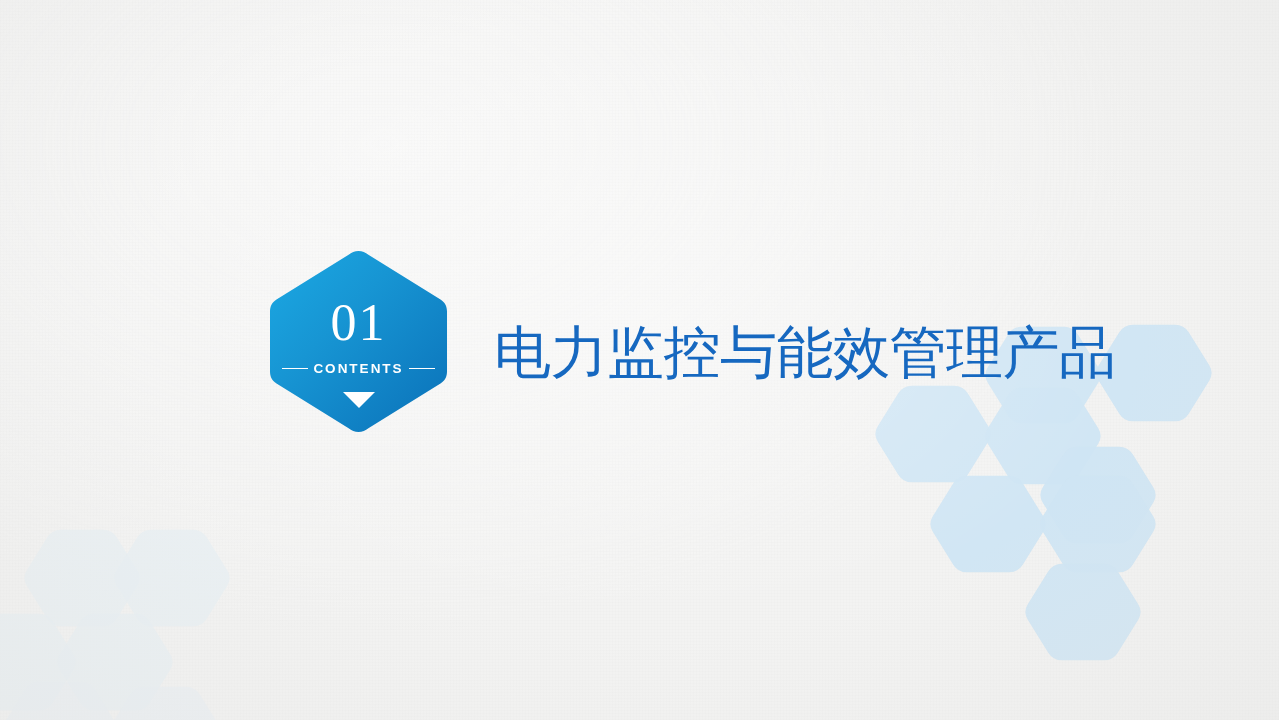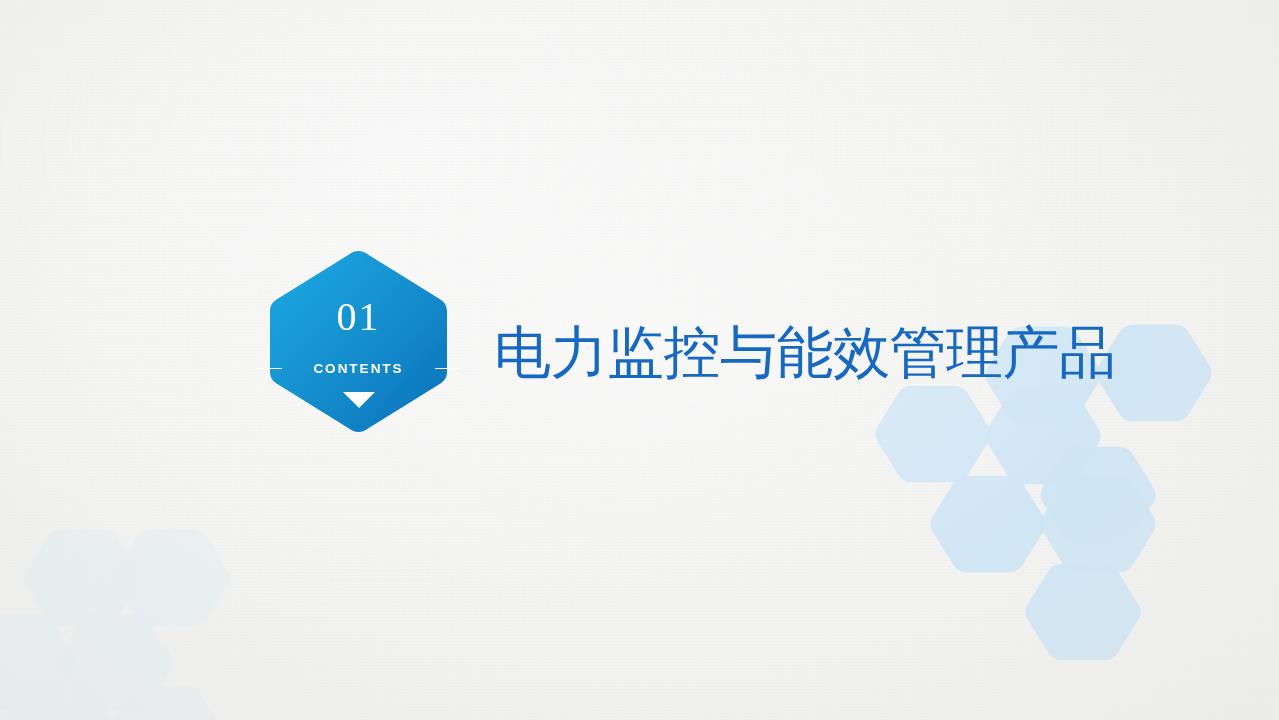--- a/index.html
+++ b/index.html
@@ -50,33 +50,33 @@
   }
   #badge svg { display: block; }
 
   #badge-num {
     position: absolute;
     left: 0;
     top: 48px;
     width: 181px;
     text-align: center;
     font-family: "Liberation Serif", "DejaVu Serif", serif;
-    font-size: 40px;
+    font-size: 52px;
     line-height: 1;
     color: #ffffff;
     letter-spacing: 2px;
   }
   #badge-contents {
     position: absolute;
     left: 0;
     top: 112px;
     width: 181px;
     display: flex;
     align-items: center;
-    justify-content: space-between;
+    justify-content: center;
     gap: 5px;
   }
   #badge-contents .rule {
     height: 1px;
     background: #ffffff;
     flex: 0 0 auto;
   }
   #badge-contents .rule.left  { width: 26px; margin-left: -12px; }
   #badge-contents .rule.right { width: 26px; margin-right: -12px; }
   #badge-contents .ctext {

